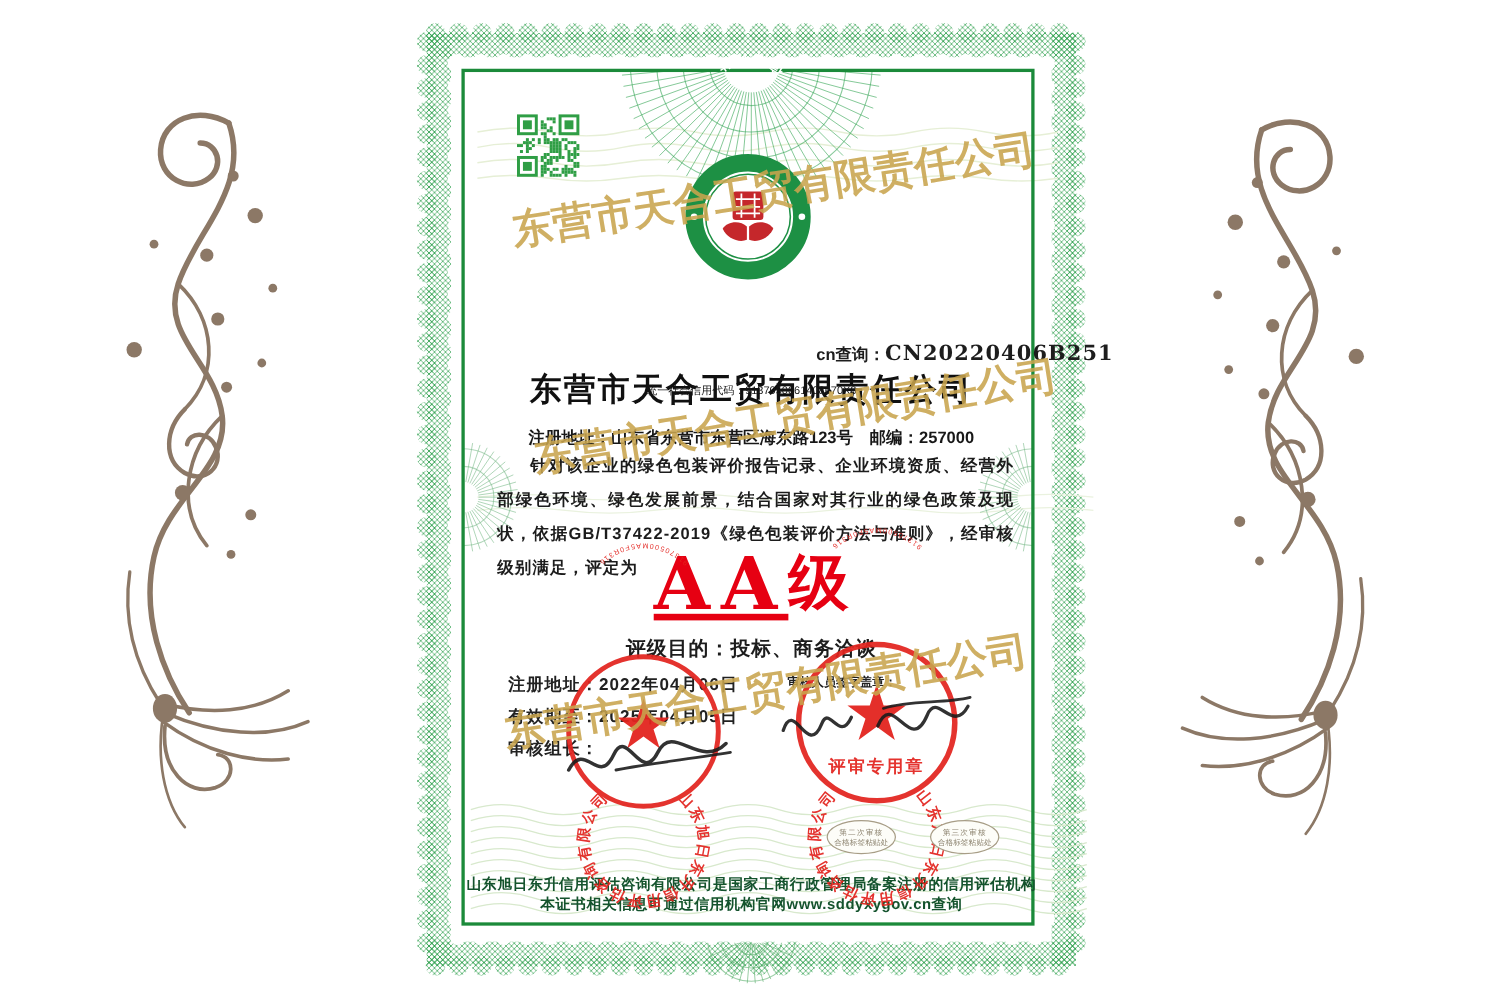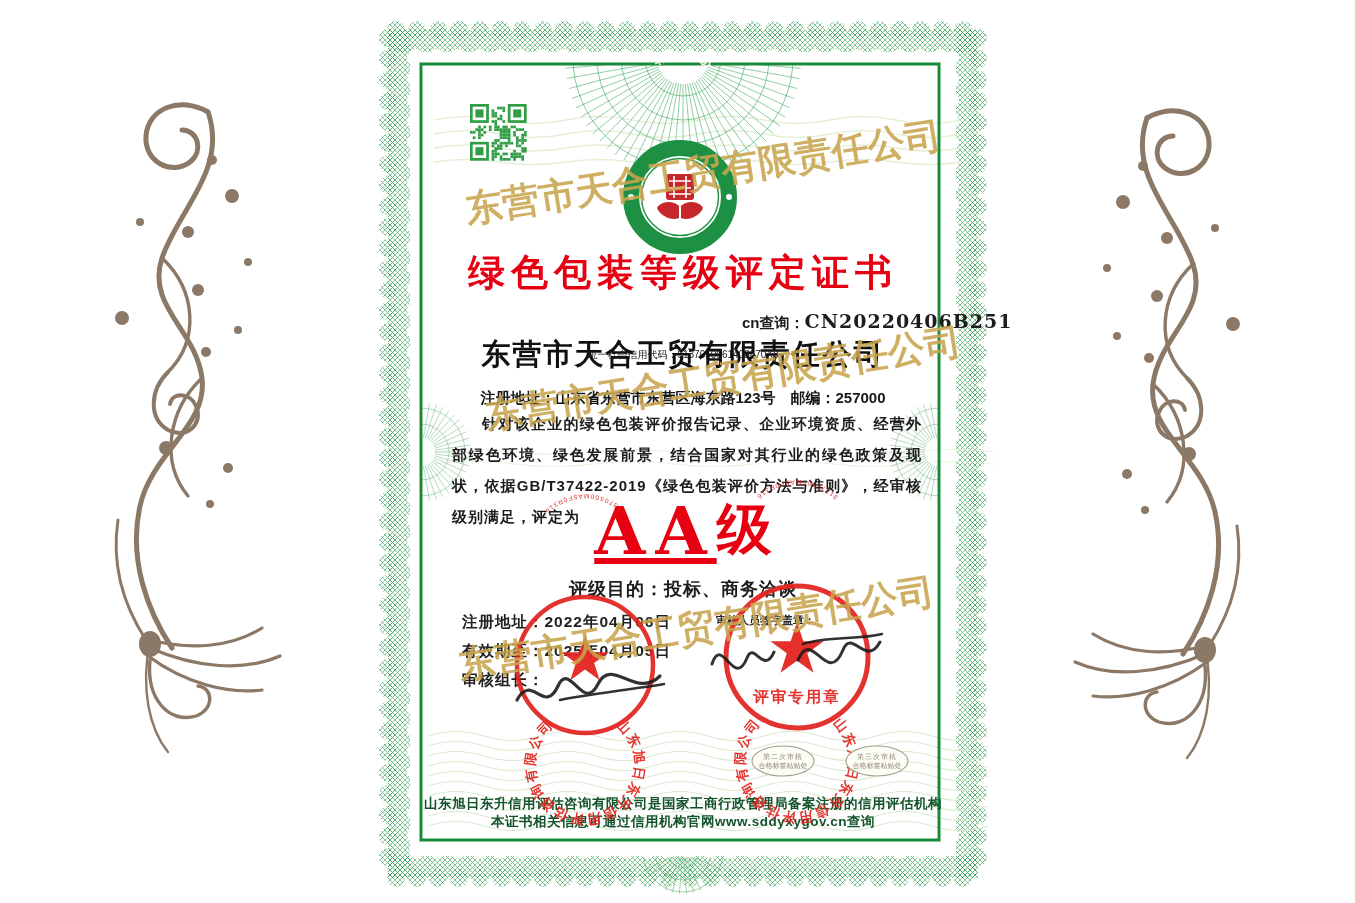--- a/index.html
+++ b/index.html
@@ -678,21 +678,20 @@
         <rect x="666" y="174" width="28" height="26" rx="3" fill="#c5272b"></rect>
         <g stroke="#ffffff" stroke-width="1.6">
           <path d="M669,181 H691 M669,188 H691 M669,194 H691 M674,176 V198 M686,176 V198"></path>
         </g>
         <path d="M679,206 C673,200 661,201 657,208 C661,217 672,221 679,218 Z" fill="#c5272b"></path>
         <path d="M681,206 C687,200 699,201 703,208 C699,217 688,221 681,218 Z" fill="#c5272b"></path>
       </g>
     </g>
   </svg>
 
-  <div class="abs ctr title">绿色包装等级评定证书</div>
 
   <div class="abs certno">
     <span>cn查询：</span><span class="val">CN20220406B251</span>
   </div>
 
   <div class="abs ctr company">东营市天合工贸有限责任公司</div>
   <div class="abs ctr credit">统一社会信用代码：9137050061408670X8</div>
   <div class="abs ctr addr">注册地址：山东省东营市东营区海东路123号　邮编：257000</div>
 
   <div class="abs bodytxt">针对该企业的绿色包装评价报告记录、企业环境资质、经营外部绿色环境、绿色发展前景，结合国家对其行业的绿色政策及现状，依据GB/T37422-2019《绿色包装评价方法与准则》，经审核级别满足，评定为</div>

